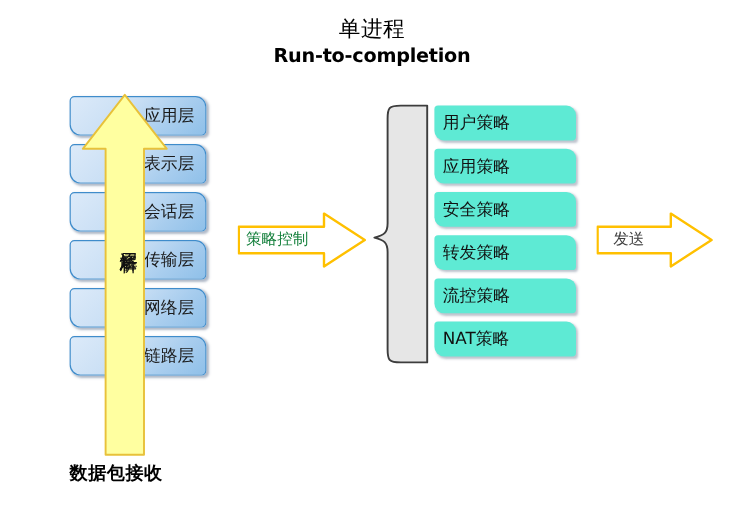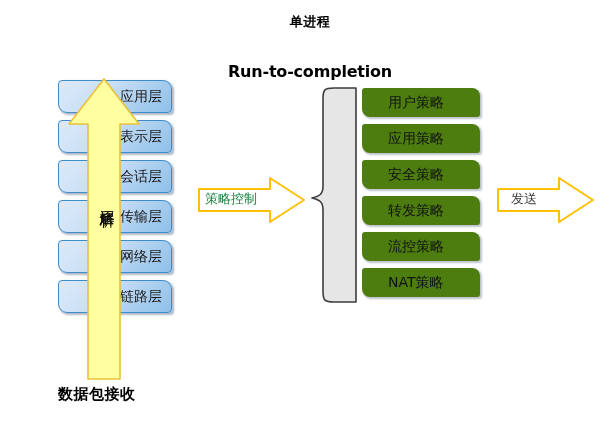--- a/index.html
+++ b/index.html
@@ -27,29 +27,28 @@
   
   .title-block {
     position: absolute;
     left: 150px;
     top: 14px;
     width: 320px;
     text-align: center;
     line-height: 1.25;
   }
   .title-line1 {
-    font-size: 13px;
-    font-weight: bold;
+    font-size: 18px;
+    font-weight: normal;
     letter-spacing: 0.5px;
   }
   .title-line2 {
     font-size: 16px;
     font-weight: bold;
     letter-spacing: -0.2px;
-    margin-top: 32px;
   }
 
   
   .osi-stack {
     position: absolute;
     left: 58px;
     top: 80px;
     width: 140px;
     height: 265px;
   }
@@ -137,26 +136,26 @@
     width: 120px;
     height: 215px;
   }
   .policy-box {
     position: absolute;
     left: 0;
     width: 118px;
     height: 29px;
     box-sizing: border-box;
     border-radius: 3px 8px 3px 8px;
-    background: #4d7c0f;
+    background: #5eead4;
     box-shadow: 1.5px 1.5px 2px rgba(90,105,130,0.4);
     display: flex;
     align-items: center;
     justify-content: flex-start;
-    padding-left: 26px;
+    padding-left: 7px;
     font-size: 14px;
     color: #111111;
   }
 
   
   .send-arrow-svg {
     position: absolute;
     left: 497px;
     top: 176px;
     width: 98px;

